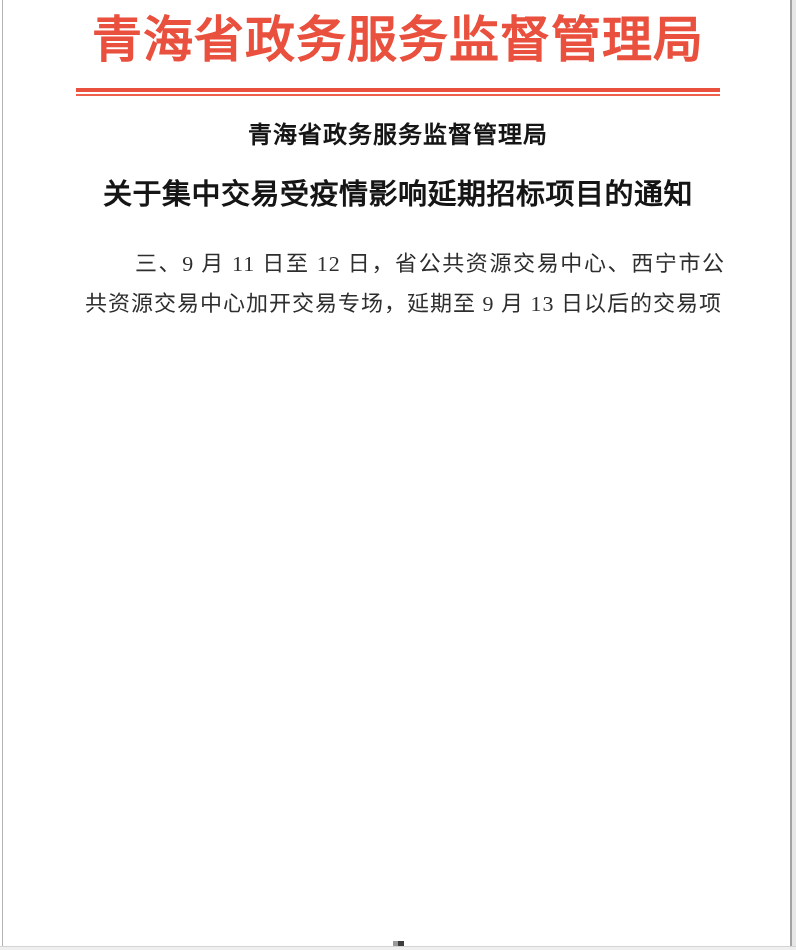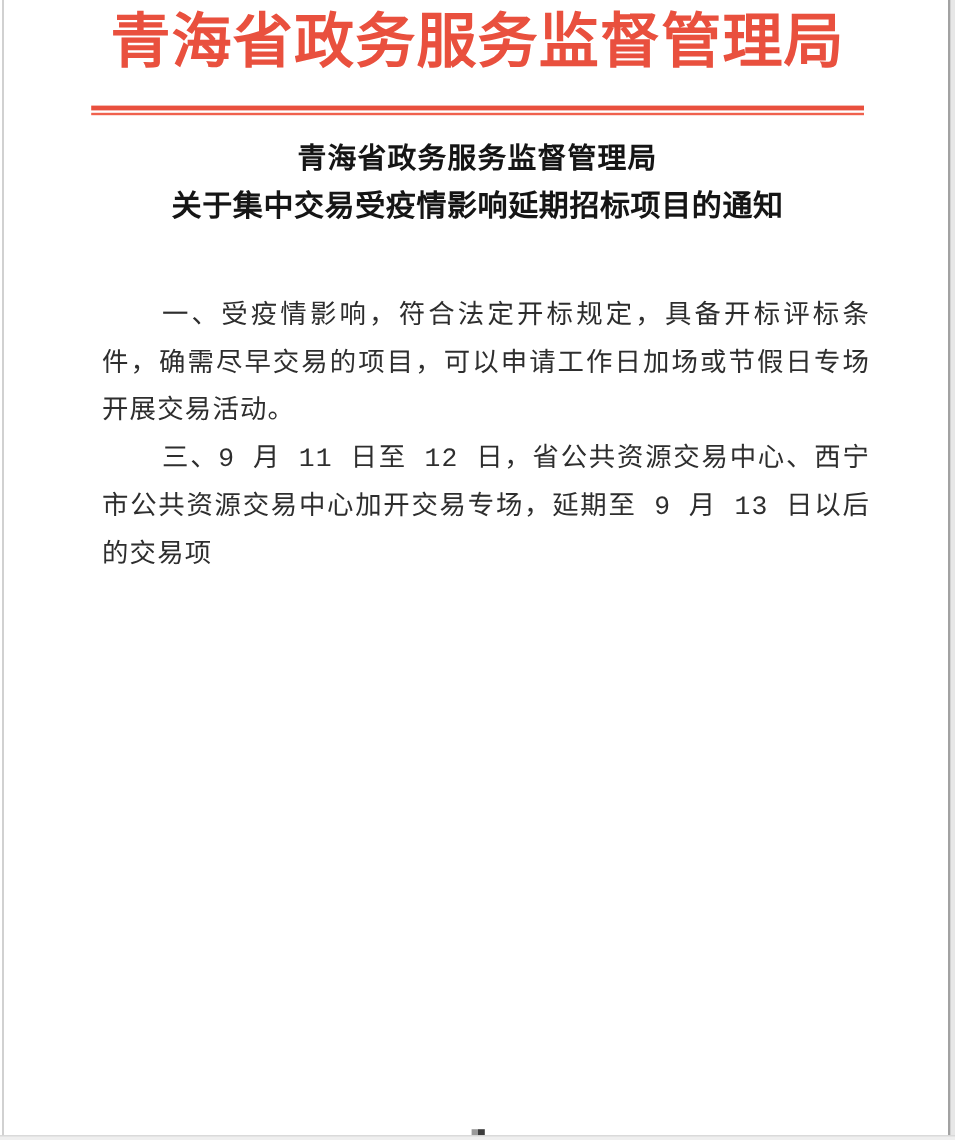--- a/index.html
+++ b/index.html
@@ -6,21 +6,21 @@
     margin: 0;
     padding: 0;
     background: #ffffff;
   }
   .page {
     position: relative;
     width: 796px;
     height: 950px;
     background: #ffffff;
     overflow: hidden;
-    font-family: Liberation Mono, monospace;
+    font-family: Liberation Serif, serif;
   }
   
   .edge-left {
     position: absolute;
     left: 2px; top: 0;
     width: 1px; height: 950px;
     background: #b3b3b3;
   }
   .edge-right-pad {
     position: absolute;
@@ -73,24 +73,25 @@
     color: #151515;
     font-weight: bold;
   }
   .title-l1 {
     font-size: 24px;
     line-height: 34px;
     letter-spacing: 1px;
     white-space: nowrap;
   }
   .title-l2 {
-    font-size: 25px;
+    font-size: 29px;
     line-height: 44px;
     letter-spacing: 0.5px;
     white-space: nowrap;
+    margin-top: 20px;
   }
   
   .body-text {
     position: absolute;
     top: 244px; left: 85px;
     width: 640px;
     font-size: 22px;
     line-height: 39.7px;
     letter-spacing: 1px;
     color: #2e2e2e;
@@ -119,21 +120,20 @@
   <div class="banner">青海省政务服务监督管理局</div>
 
   <div class="red-rule"></div>
 
   <div class="doc-title">
     <div class="title-l1">青海省政务服务监督管理局</div>
     <div class="title-l2">关于集中交易受疫情影响延期招标项目的通知</div>
   </div>
 
   <div class="body-text">
-    <p class="indent">一、受疫情影响，符合法定开标规定，具备开标评标条件，确需尽早交易的项目，可以申请工作日加场或节假日专场开展交易活动。</p>
     <p class="indent">三、9 月 11 日至 12 日，省公共资源交易中心、西宁市公共资源交易中心加开交易专场，延期至 9 月 13 日以后的交易项</p>
   </div>
 
   <div class="cut-fragment"></div>
 
   <div class="edge-left"></div>
   <div class="edge-right-pad"></div>
   <div class="edge-right"></div>
   <div class="edge-bottom"></div>
 

